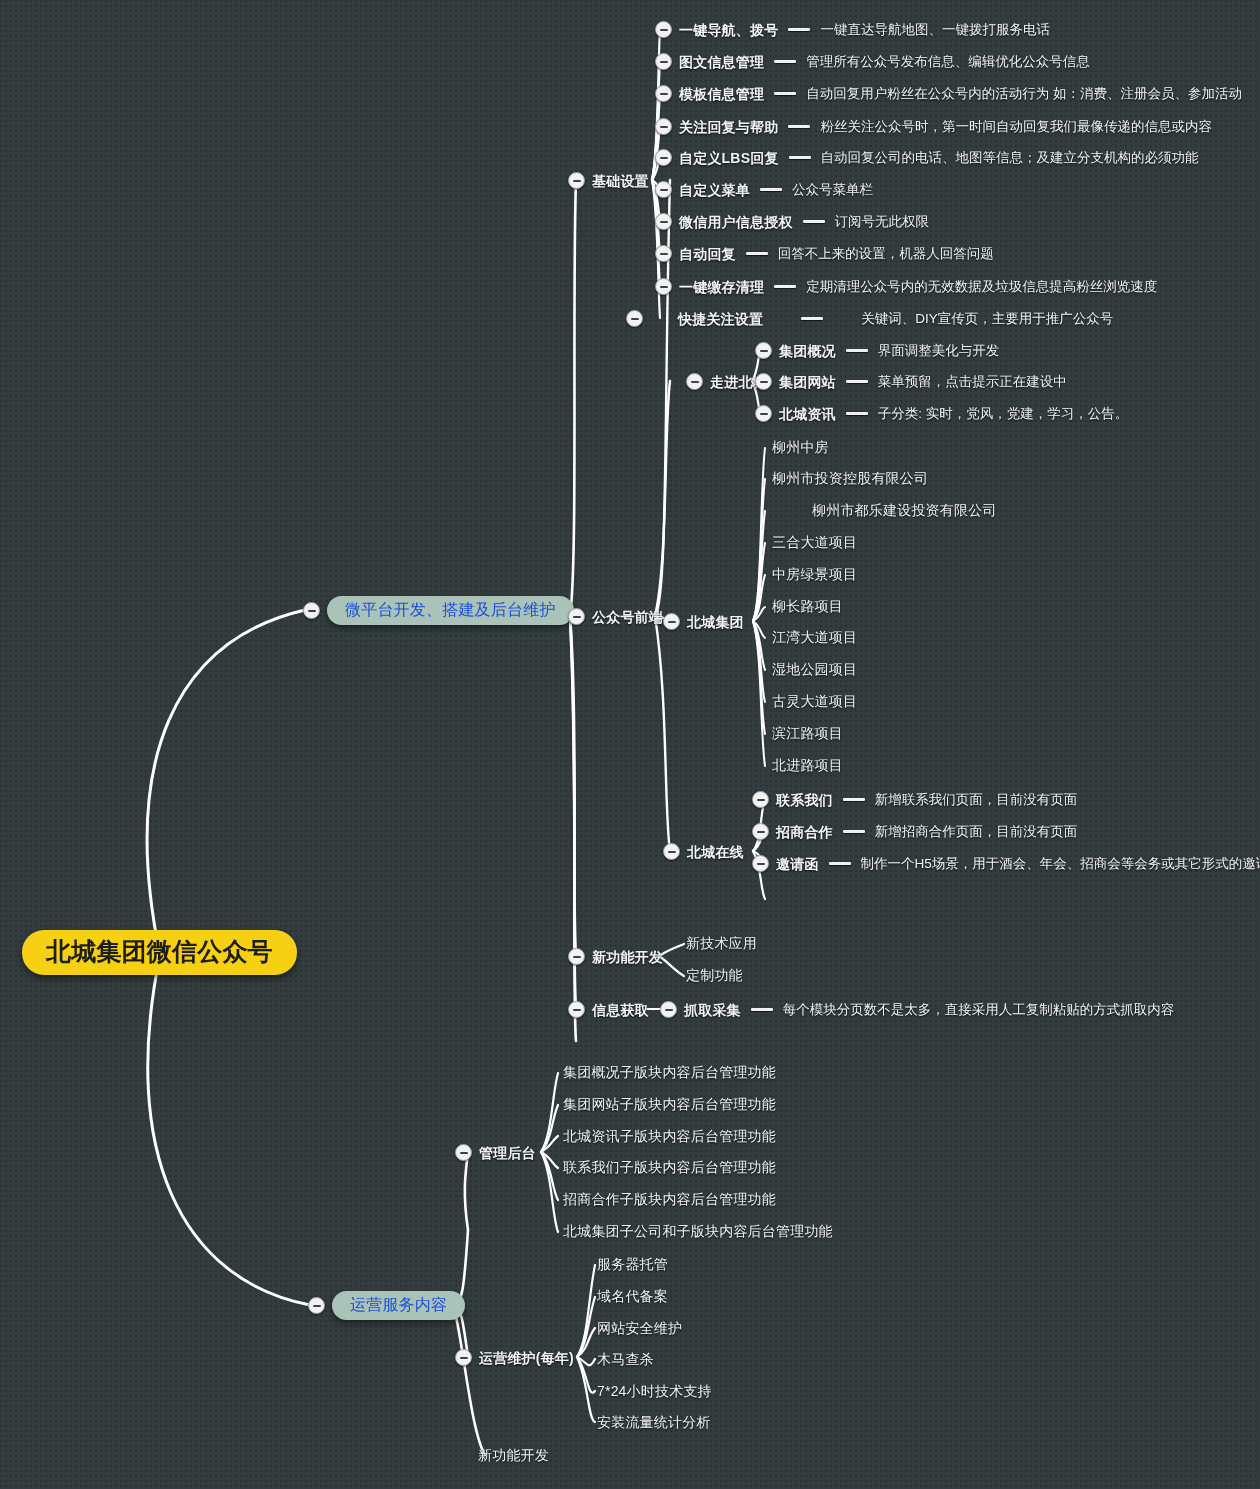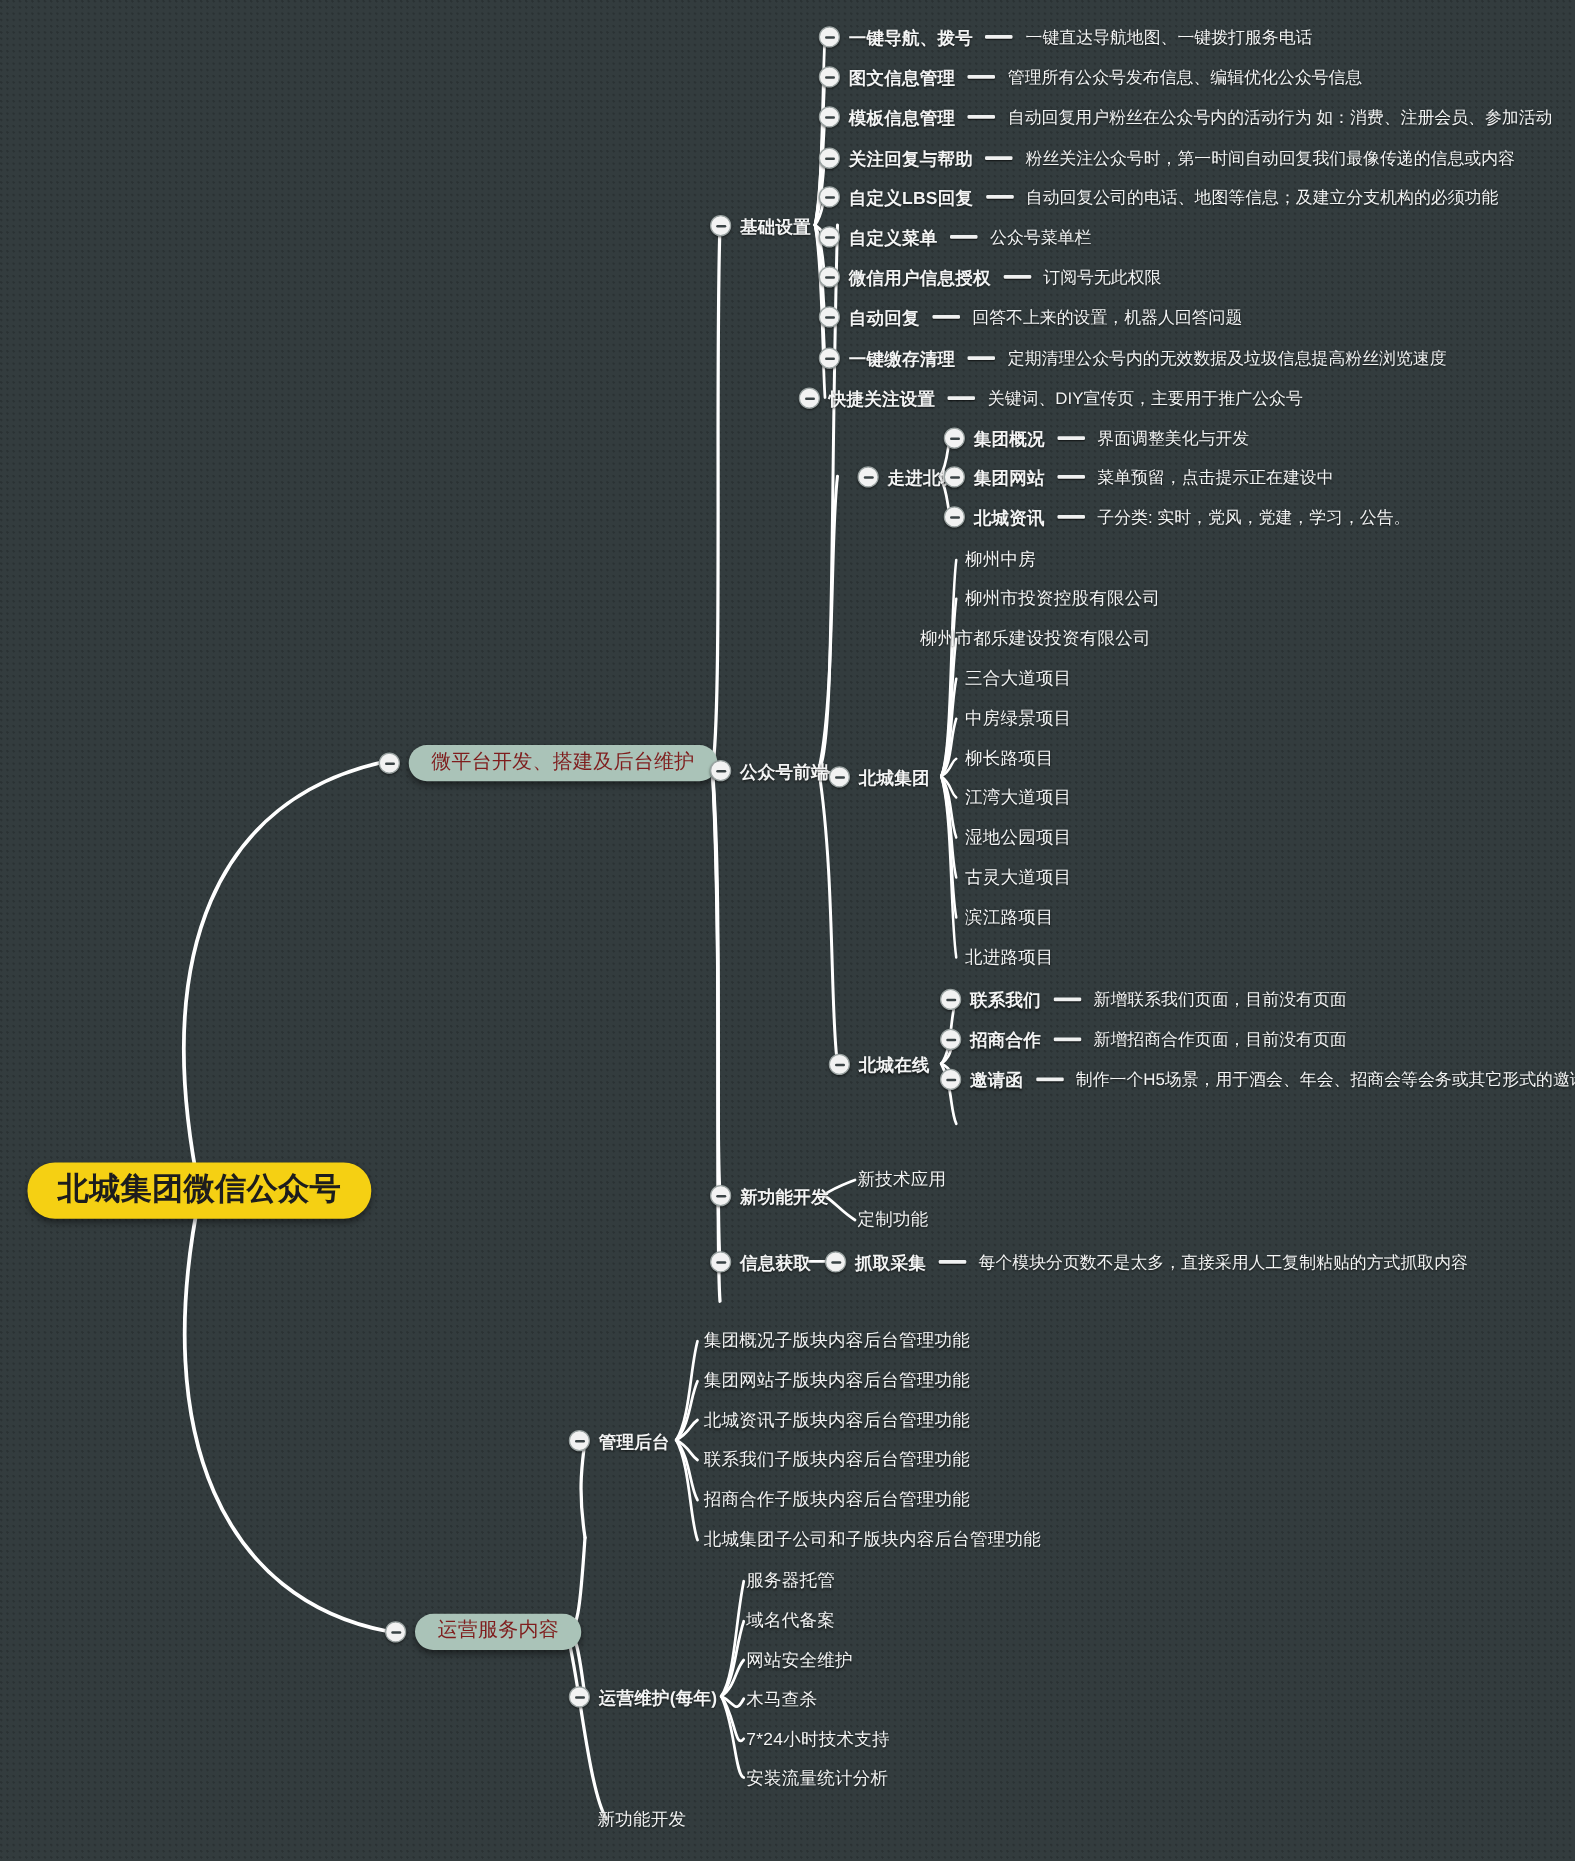--- a/index.html
+++ b/index.html
@@ -75,21 +75,21 @@
     text-shadow: none;
   }
   
   .pill {
     background: #aac3b8;
     border-radius: 16px;
     padding: 6px 18px 7px 18px;
     box-shadow: 0 3px 6px rgba(0,0,0,0.45);
   }
   .pill .label {
-    color: #7f1d1d;
+    color: #1d4ed8;
     font-size: 16px;
     text-shadow: none;
   }
   .pill-wrap { align-items: center; }
   
   .dash {
     display: inline-block;
     width: 22px;
     height: 3px;
     background: #f0f1f1;
@@ -281,21 +281,21 @@
     <span class="note">回答不上来的设置，机器人回答问题</span>
   </div>
   <div class="node" style="left:655px; top:278px;">
     <span class="bullet">
         <i></i>
       </span>
     <span class="label title-strong">一键缴存清理</span>
     <span class="dash"></span>
     <span class="note">定期清理公众号内的无效数据及垃圾信息提高粉丝浏览速度</span>
   </div>
-  <div class="node" style="left:639px; top:310px;">
+  <div class="node" style="left:626px; top:310px;gap:28px;">
     <span class="bullet">
         <i></i>
       </span>
     <span class="label title-strong">快捷关注设置</span>
     <span class="dash"></span>
     <span class="note">关键词、DIY宣传页，主要用于推广公众号</span>
   </div>
 
   <div class="node" style="left:686px; top:373px;">
     <span class="bullet">
@@ -333,21 +333,21 @@
         <i></i>
       </span>
     <span class="label title-strong">北城集团</span>
   </div>
   <div class="node plainleaf" style="left:772px; top:440px;">
     <span class="label">柳州中房</span>
   </div>
   <div class="node plainleaf" style="left:772px; top:471px;">
     <span class="label">柳州市投资控股有限公司</span>
   </div>
-  <div class="node plainleaf" style="left:736px; top:503px;align-items:flex-end;">
+  <div class="node plainleaf" style="left:812px; top:503px;align-items:flex-end;">
     <span class="label">柳州市都乐建设投资有限公司</span>
   </div>
   <div class="node plainleaf" style="left:772px; top:535px;">
     <span class="label">三合大道项目</span>
   </div>
   <div class="node plainleaf" style="left:772px; top:567px;">
     <span class="label">中房绿景项目</span>
   </div>
   <div class="node plainleaf" style="left:772px; top:599px;">
     <span class="label">柳长路项目</span>

